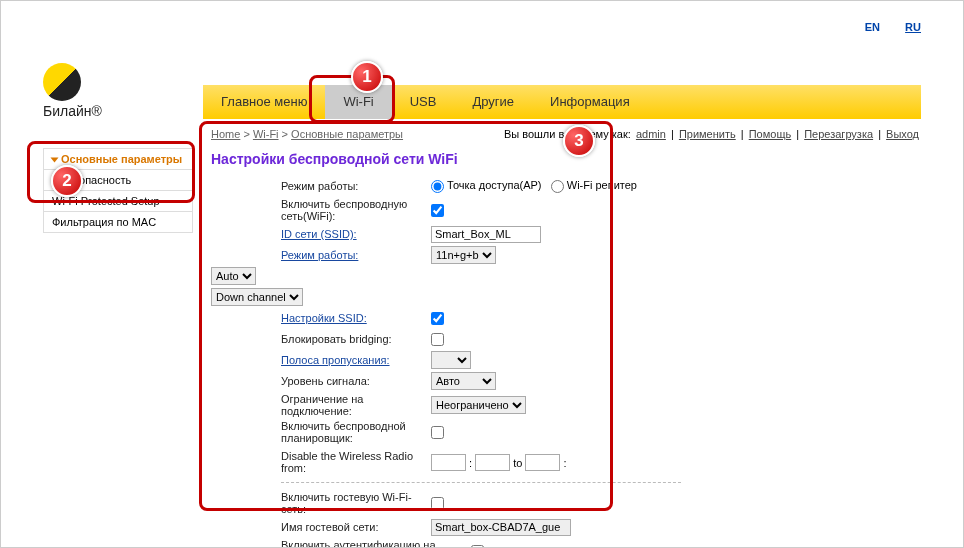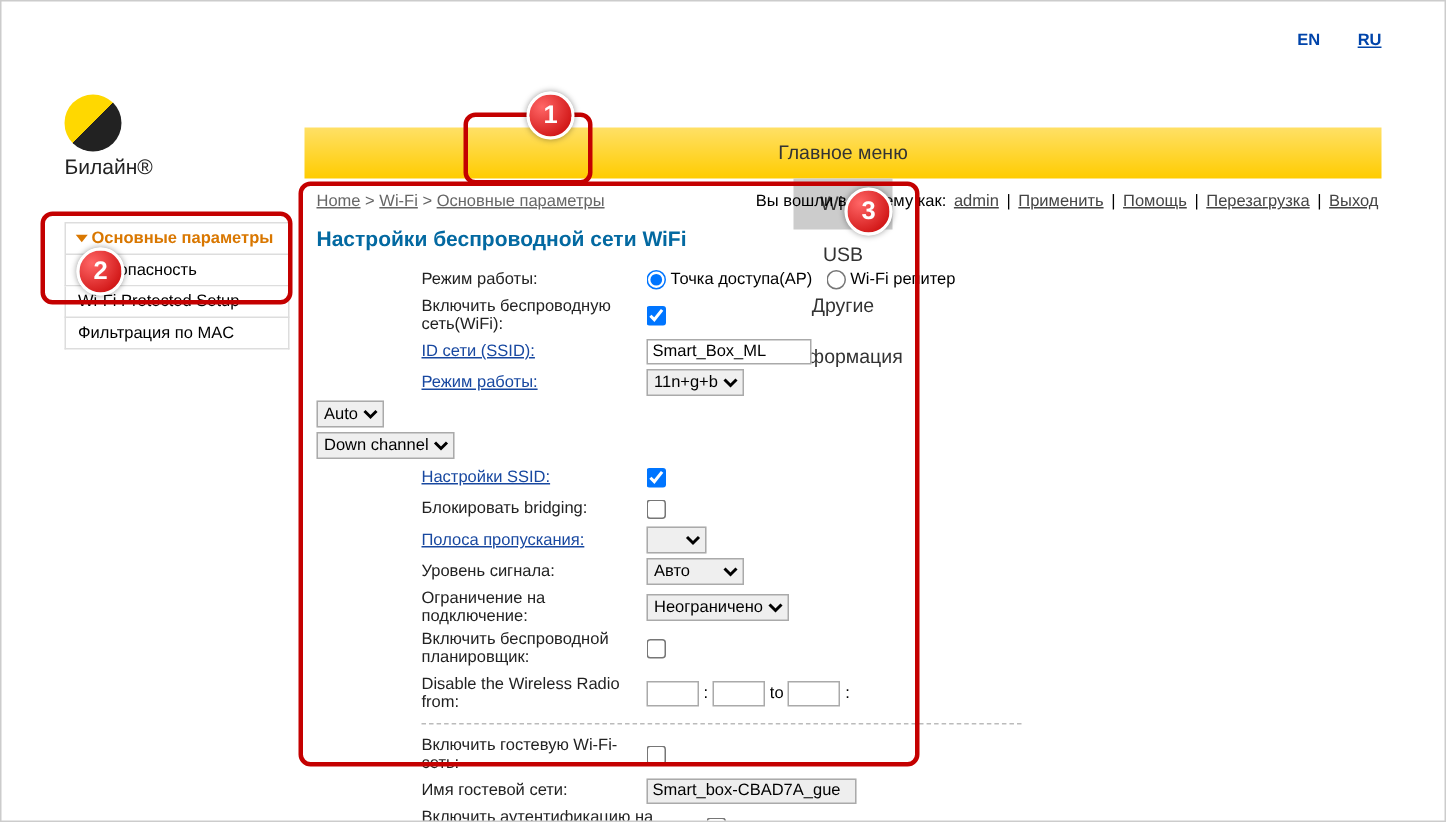--- a/index.html
+++ b/index.html
@@ -4,35 +4,35 @@
 <style>
   * { box-sizing: border-box; margin: 0; padding: 0; }
   body { font-family: Arial, sans-serif; font-size: 11px; background: #fff; width: 964px; height: 548px; position: relative; border: 1px solid #ccc; }
   .page { background: #fff; margin: 12px; position: relative; height: 520px; }
   .lang-bar { position: absolute; top: 8px; right: 30px; font-size: 11px; }
   .lang-bar a { color: #0044aa; text-decoration: none; margin-left: 22px; font-weight: bold; }
   .lang-bar a.bold { text-decoration: underline; }
   .logo { position: absolute; top: 50px; left: 30px; }
   .logo-circle { width: 38px; height: 38px; background: linear-gradient(135deg, #ffd800 50%, #222 50%); border-radius: 50%; }
   .logo-text { font-size: 14px; color: #222; margin-top: 2px; }
-  .nav { position: absolute; top: 72px; left: 190px; right: 30px; height: 34px; background: linear-gradient(#ffe066, #ffcc00); display: flex; align-items: center; flex-direction: column; }
+  .nav { position: absolute; top: 72px; left: 190px; right: 30px; height: 34px; background: linear-gradient(#ffe066, #ffcc00); display: flex; align-items: center; }
   .nav-item { padding: 0 18px; height: 34px; line-height: 34px; font-size: 13px; color: #333; cursor: pointer; }
   .nav-item.active { background: #ccc; }
   .user-bar { position: absolute; top: 115px; right: 30px; font-size: 11px; }
   .user-bar a { color: #444; text-decoration: underline; margin: 0 2px; }
   .breadcrumb { position: absolute; top: 115px; left: 198px; font-size: 11px; color: #666; }
   .breadcrumb a { color: #666; text-decoration: underline; }
   .sidebar { position: absolute; top: 135px; left: 30px; width: 150px; }
   .side-item { padding: 4px 8px; font-size: 11px; border: 1px solid #ddd; border-top: none; background: #fff; cursor: pointer; }
   .side-item:first-child { border-top: 1px solid #ddd; }
   .side-item.active { color: #d97700; font-weight: bold; }
   .side-arrow { display: inline-block; width: 0; height: 0; border-top: 4px solid transparent; border-bottom: 4px solid transparent; border-left: 5px solid #999; margin-right: 4px; vertical-align: middle; }
   .side-item.active .side-arrow { transform: rotate(90deg); border-left-color: #d97700; }
   .content { position: absolute; top: 130px; left: 190px; right: 30px; bottom: 10px; padding: 8px; }
-  .content h2 { font-size: 14px; font-weight: bold; margin-bottom: 10px; color: #0369a1; }
+  .content h2 { font-size: 14px; font-weight: bold; margin-bottom: 10px; color: #6d28d9; }
   .form-row { display: flex; align-items: center; margin-bottom: 3px; min-height: 18px; }
   .form-label { width: 220px; padding-left: 70px; font-size: 11px; color: #222; }
   .form-label.link { color: #1848a0; text-decoration: underline; cursor: pointer; }
   .form-field { flex: 1; font-size: 11px; }
   .form-field input[type=text], .form-field input[type=password] { font-size: 11px; padding: 1px 3px; border: 1px solid #aaa; height: 17px; }
   .form-field select { font-size: 11px; border: 1px solid #aaa; height: 18px; }
   .form-field input[type=checkbox], .form-field input[type=radio] { vertical-align: middle; }
   .time-input { width: 35px; text-align: center; }
   .divider-row { border-top: 1px dashed #bbb; margin: 8px 0 8px 70px; width: 400px; }
   

